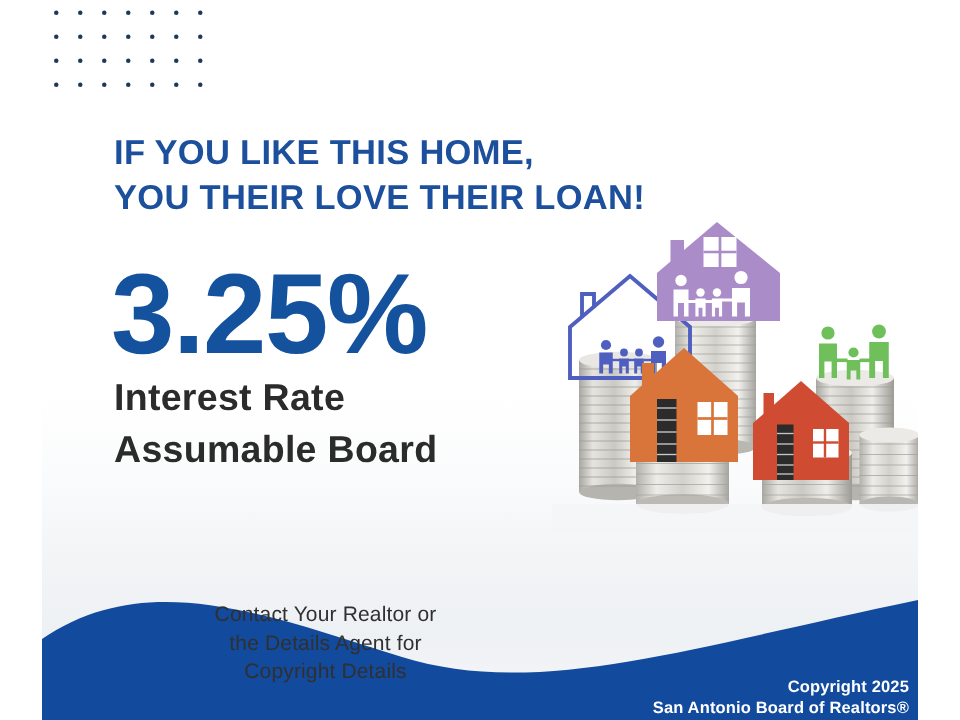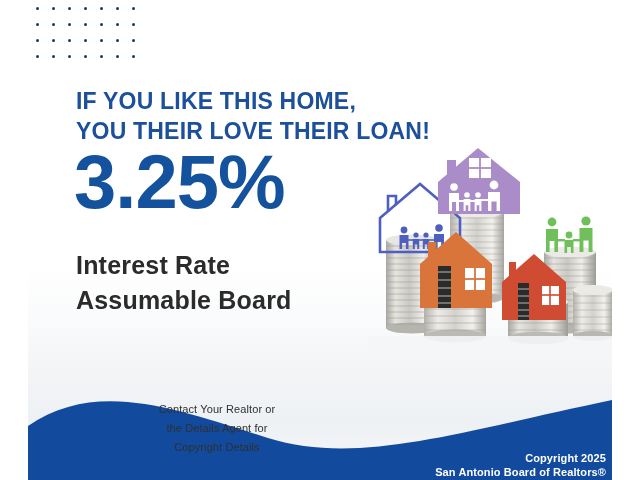--- a/index.html
+++ b/index.html
@@ -68,21 +68,21 @@
     letter-spacing: 0.2px;
     color: #1c4f9c;
     line-height: 30px;
     white-space: nowrap;
   }
 
   
   #rate {
     position: absolute;
     left: 46px;
-    top: 144px;
+    top: 172px;
     font-size: 76px;
     line-height: 76px;
     font-weight: bold;
     color: #15529e;
     letter-spacing: -1px;
   }
 
   
   #subcopy {
     position: absolute;
@@ -120,21 +120,21 @@
   
   #contact {
     position: absolute;
     left: 74px;
     top: 400px;
     width: 230px;
     text-align: center;
     z-index: 6;
   }
   #contact .line {
-    font-size: 11px;
+    font-size: 14px;
     line-height: 19px;
     color: #303030;
     letter-spacing: 0.1px;
   }
 
   
   #copyright {
     position: absolute;
     right: 6px;
     bottom: 1px;

